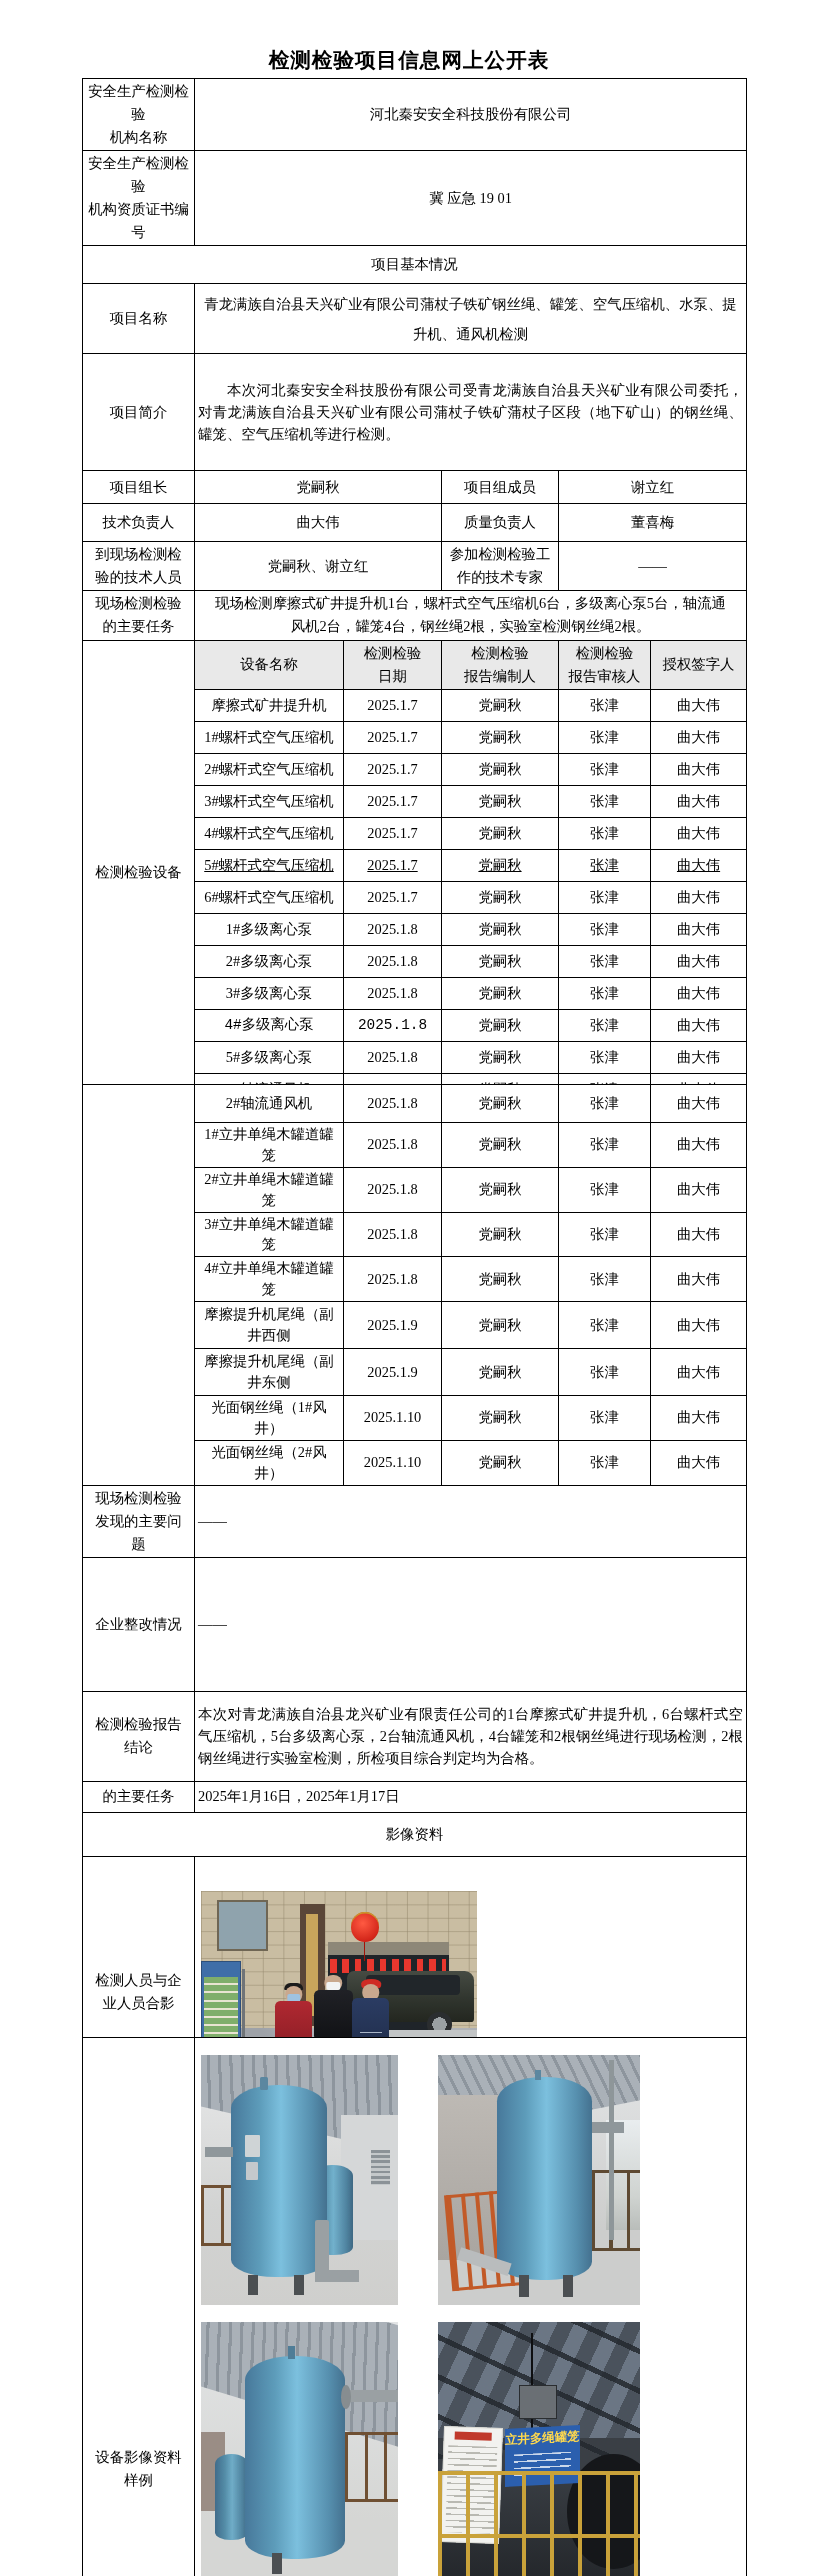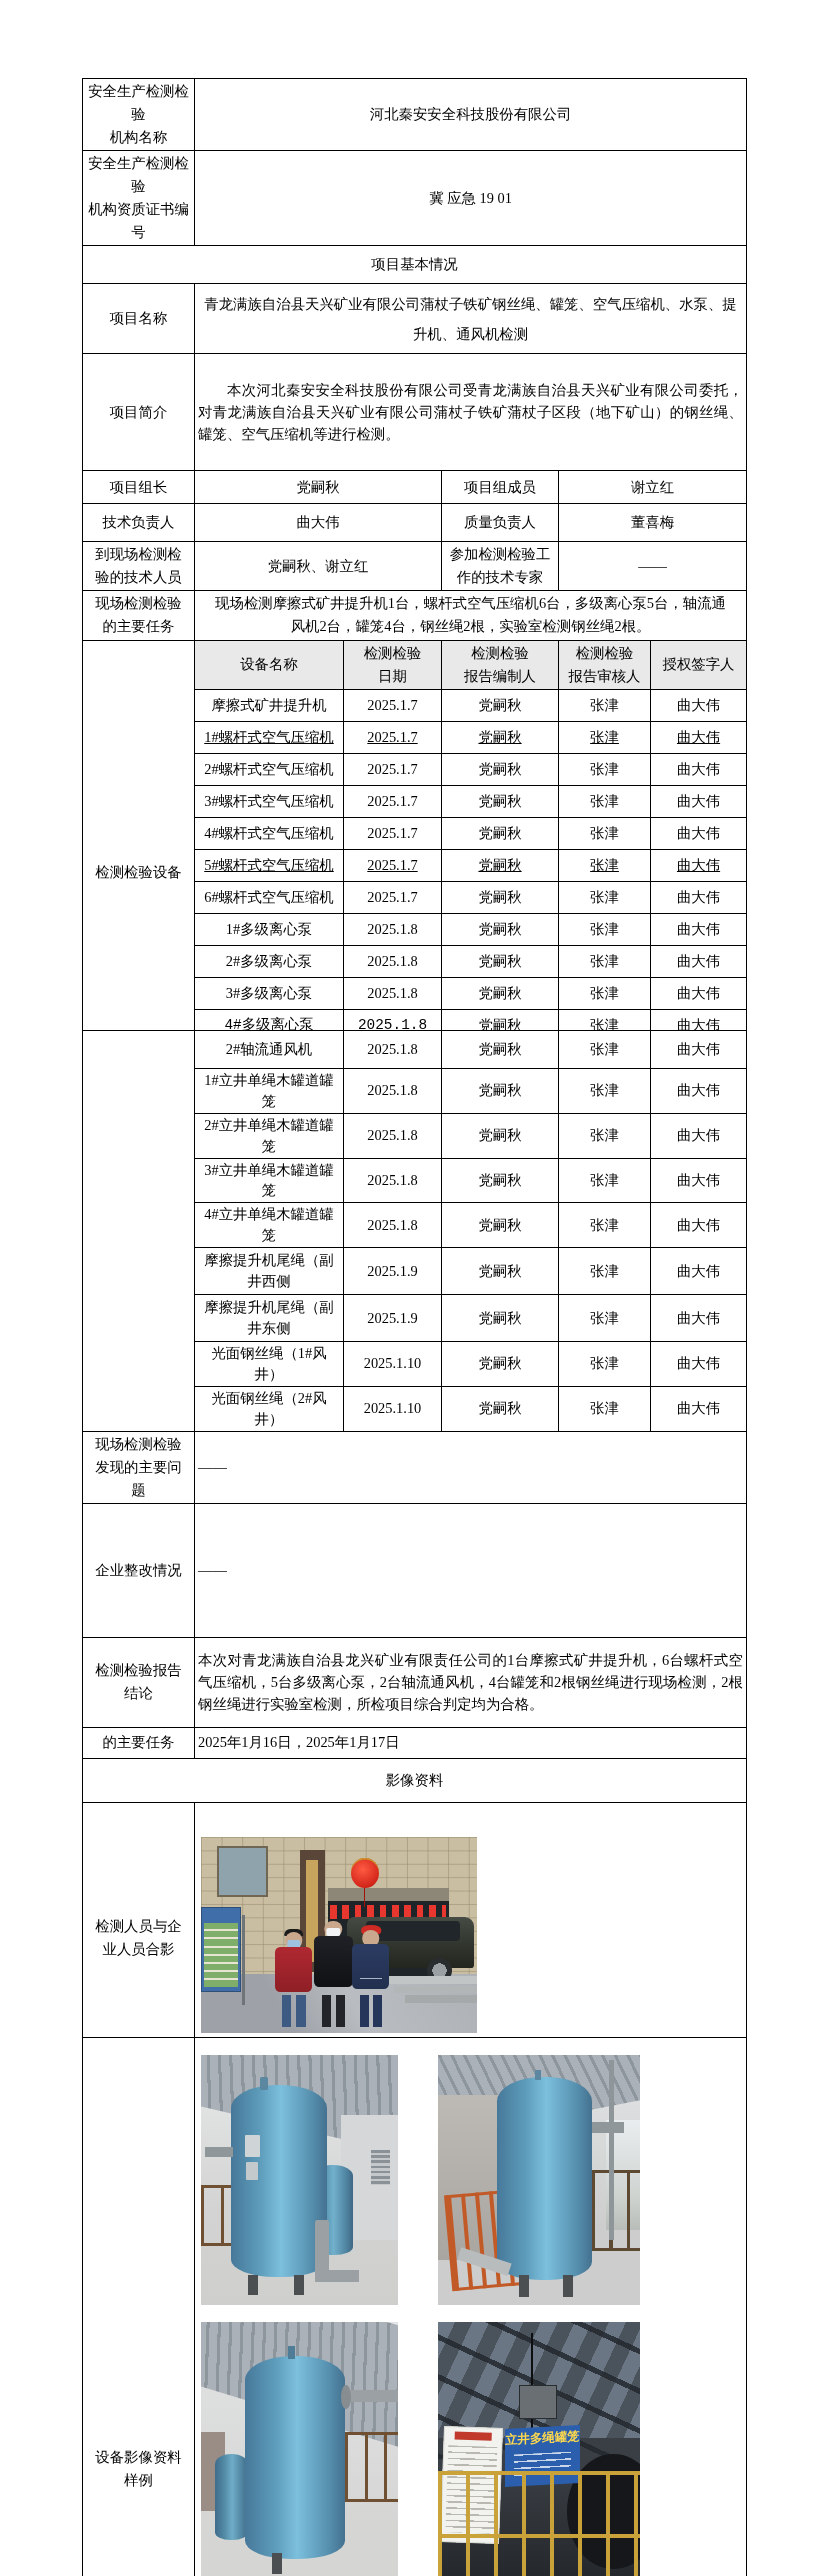--- a/index.html
+++ b/index.html
@@ -43,20 +43,21 @@
   .p-cap{position:absolute;left:50%;transform:translateX(-50%);width:19.6px;height:7.7px;
          border-radius:6.2px 6.2px 1px 1px;}
   .p-torso{position:absolute;left:0;width:100%;border-radius:5.2px;}
   .p-legs{position:absolute;}
 </style>
 </head>
 <body>
 
 <div class="page">
 
+  <div class="doc-title">检测检验项目信息网上公开表</div>
 
   <table class="tbl" style="top:78px">
     <colgroup>
         <col style="width:112px">
         <col style="width:149px">
         <col style="width:98px">
         <col style="width:117px">
         <col style="width:92px">
         <col style="width:96px">
       </colgroup>
@@ -124,21 +125,21 @@
       </tr>
 
         <tr style="height: 32px;">
           <td class="ctr name2">摩擦式矿井提升机</td>
           <td class="ctr">2025.1.7</td>
           <td class="ctr">党嗣秋</td>
           <td class="ctr">张津</td>
           <td class="ctr">曲大伟</td>
         </tr>
 
-        <tr style="height: 32px; text-decoration: underline;">
+        <tr style="height: 32px;">
           <td class="ctr name2">1#螺杆式空气压缩机</td>
           <td class="ctr">2025.1.7</td>
           <td class="ctr">党嗣秋</td>
           <td class="ctr">张津</td>
           <td class="ctr">曲大伟</td>
         </tr>
 
         <tr style="height: 32px;">
           <td class="ctr name2">2#螺杆式空气压缩机</td>
           <td class="ctr">2025.1.7</td>
@@ -222,21 +223,21 @@
         <tr style="height: 32px;">
           <td class="ctr name2">1#轴流通风机</td>
           <td class="ctr">2025.1.8</td>
           <td class="ctr">党嗣秋</td>
           <td class="ctr">张津</td>
           <td class="ctr">曲大伟</td>
         </tr>
       </tbody>
   </table>
 
-  <table class="tbl" style="top:1030px">
+  <table class="tbl" style="top:1084px">
     <colgroup>
         <col style="width:112px">
         <col style="width:149px">
         <col style="width:98px">
         <col style="width:117px">
         <col style="width:92px">
         <col style="width:96px">
       </colgroup>
     <tbody>
       <tr style="height:38px">

